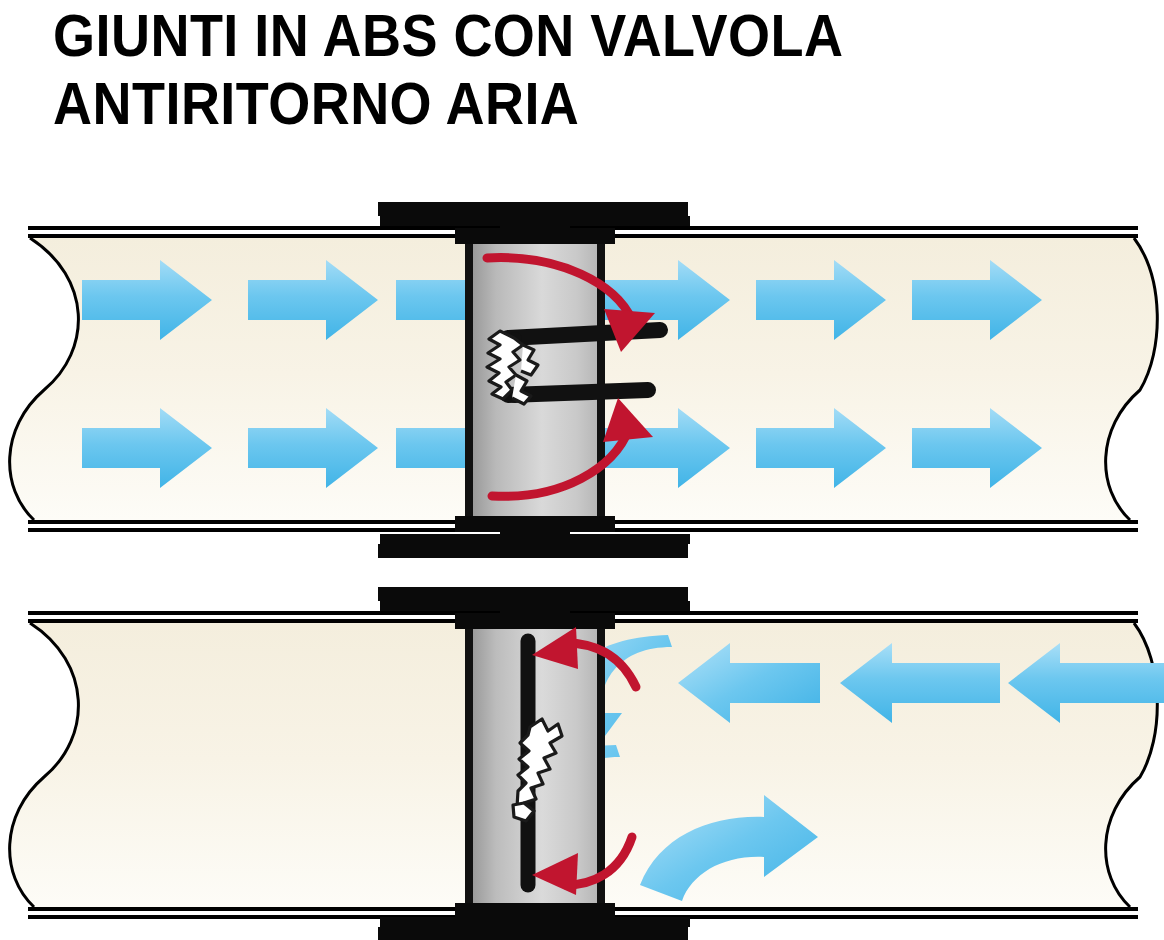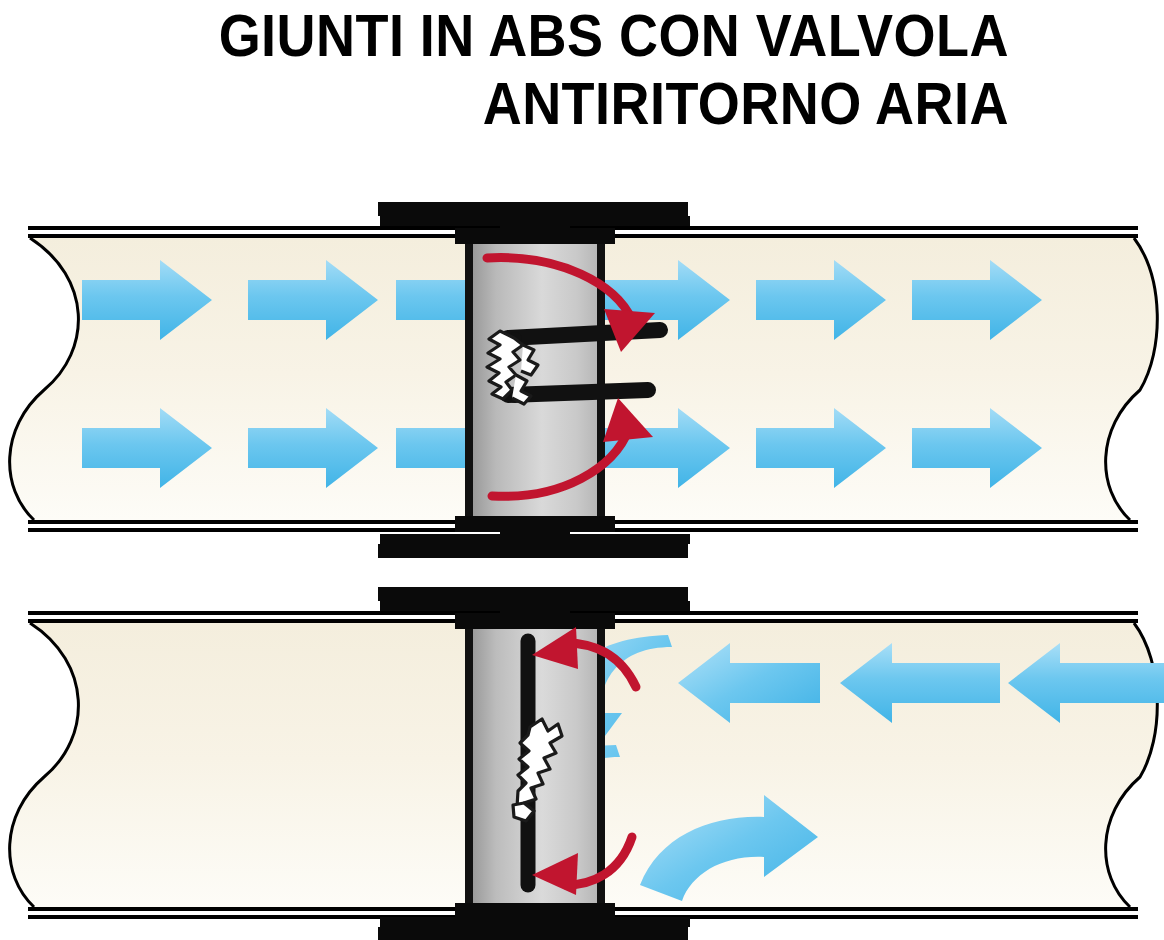--- a/index.html
+++ b/index.html
@@ -7,21 +7,21 @@
   body{
     width:1164px;height:940px;
     font-family:"Liberation Sans", sans-serif;
     overflow:hidden;
     position:relative;
   }
   #stage{position:relative;width:1164px;height:940px;background:#ffffff;}
 
   .title-block{
     position:absolute;left:0;top:2px;width:1062px;
-    text-align:right;
+    text-align:left;
   }
   .title-line{
     display:block;
     font-family:"Liberation Sans", sans-serif;
     font-weight:bold;
     font-size:60px;
     line-height:68px;
     letter-spacing:0.5px;
     color:#000000;
     transform:scaleX(0.90);

